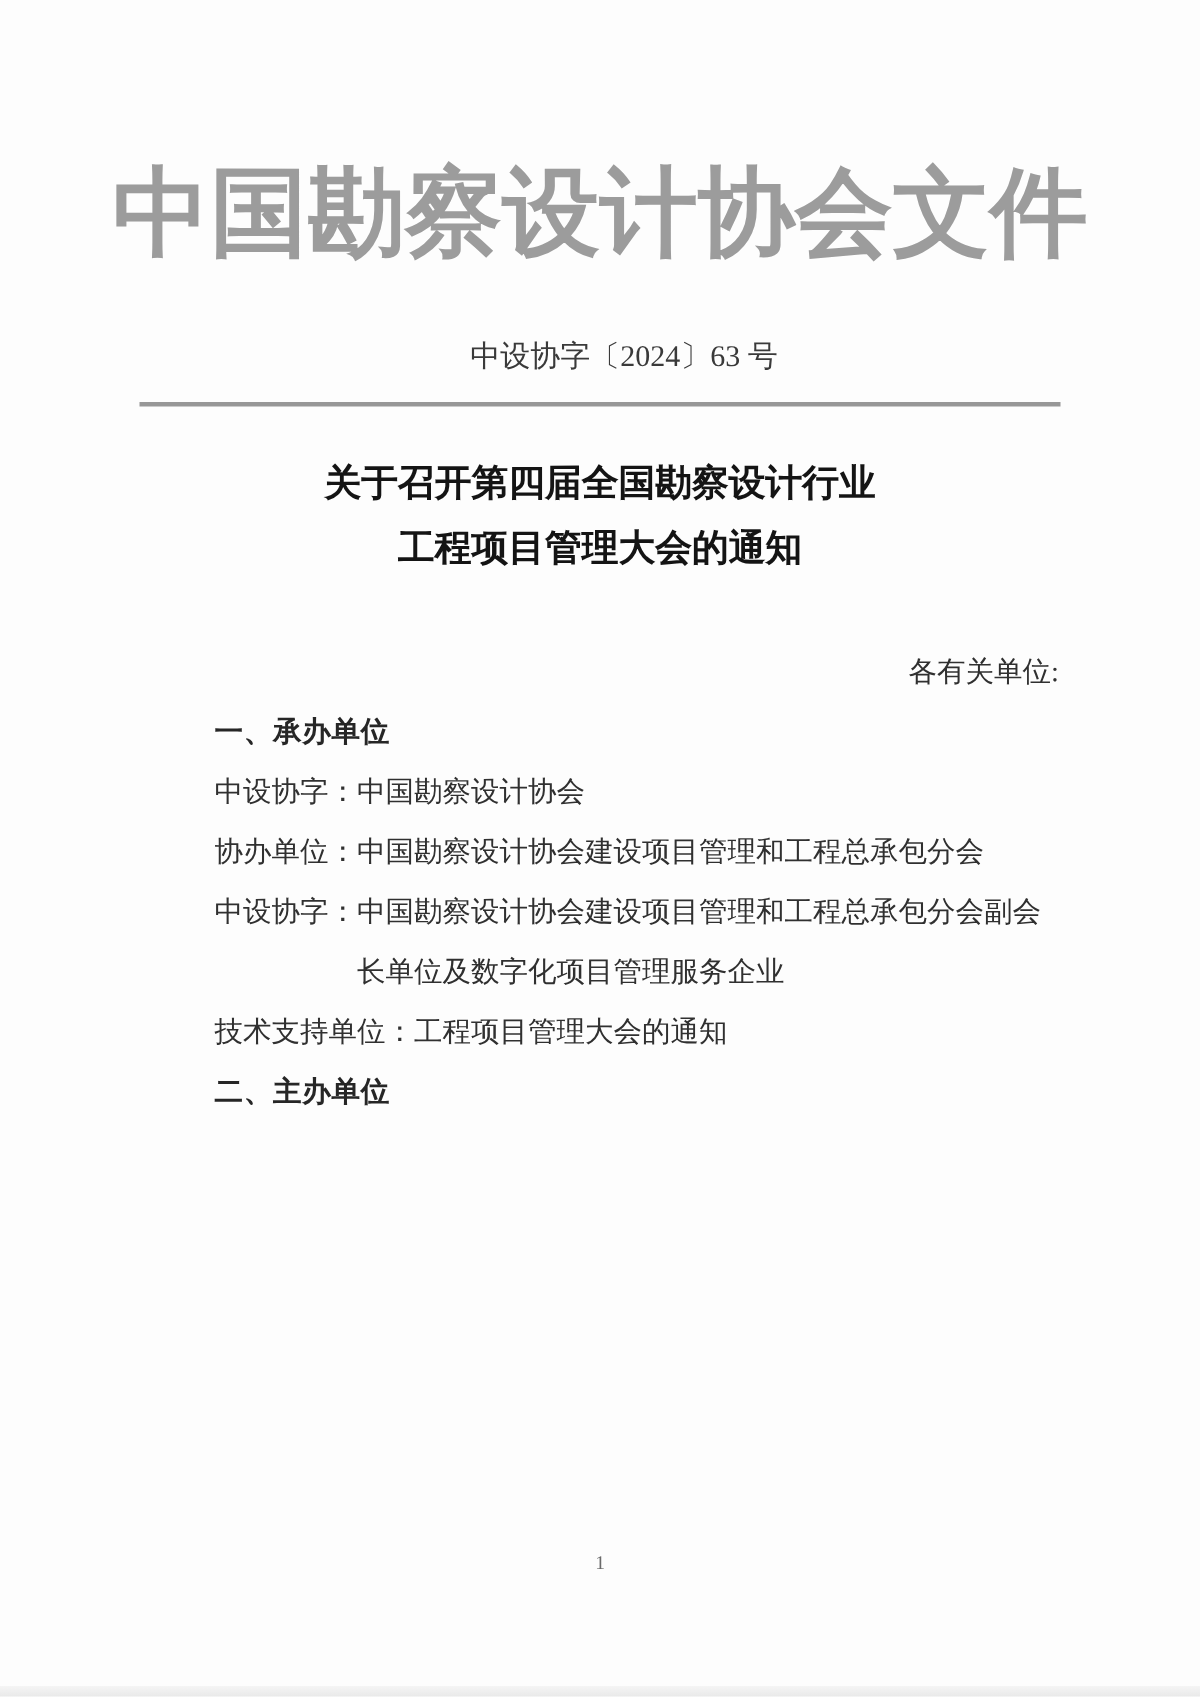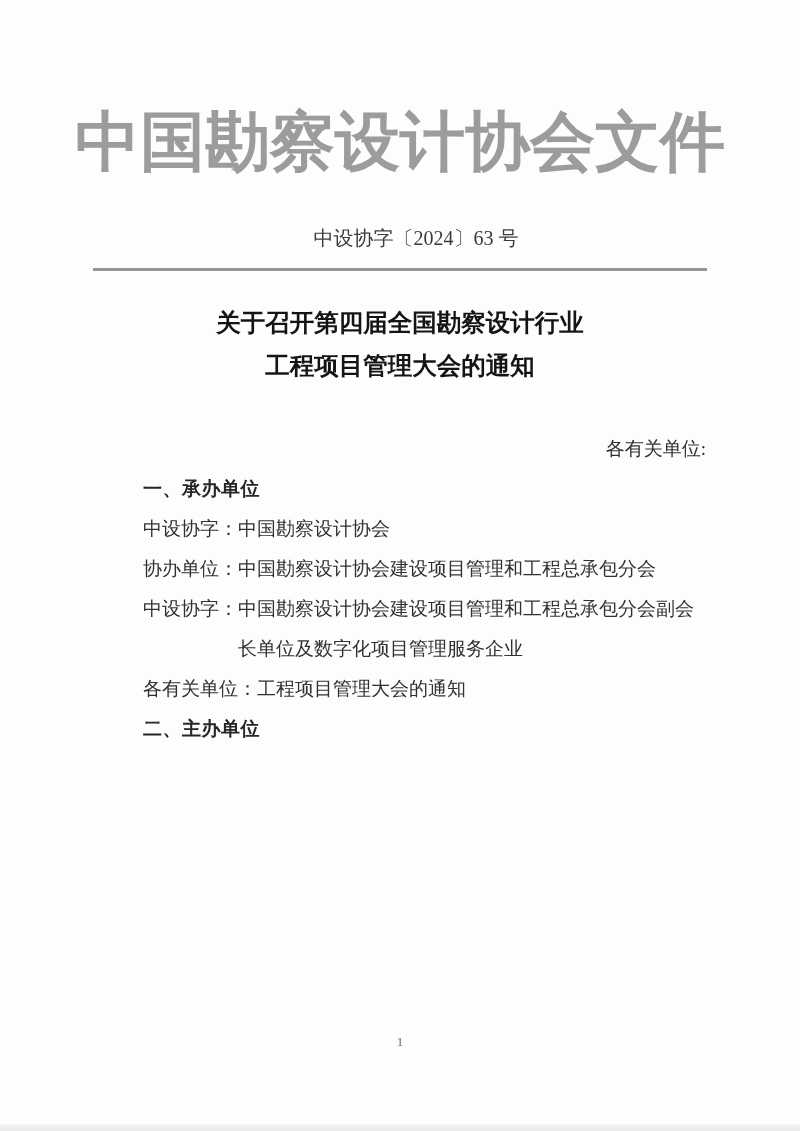--- a/index.html
+++ b/index.html
@@ -152,21 +152,21 @@
       </div>
 
       <div class="org-row">
         <span class="org-label">中设协字：</span>
         <span class="org-value">
           <span>中国勘察设计协会建设项目管理和工程总承包分会副会长单位及数字化项目管理服务企业</span>
         </span>
       </div>
 
       <div class="org-row">
-        <span class="org-label">各有关单位：</span>
+        <span class="org-label">技术支持单位：</span>
         <span class="org-value">
           <span>工程项目管理大会的通知</span>
         </span>
       </div>
 
     </div>
 
     <div class="section-heading">二、主办单位</div>
 
   </div>

